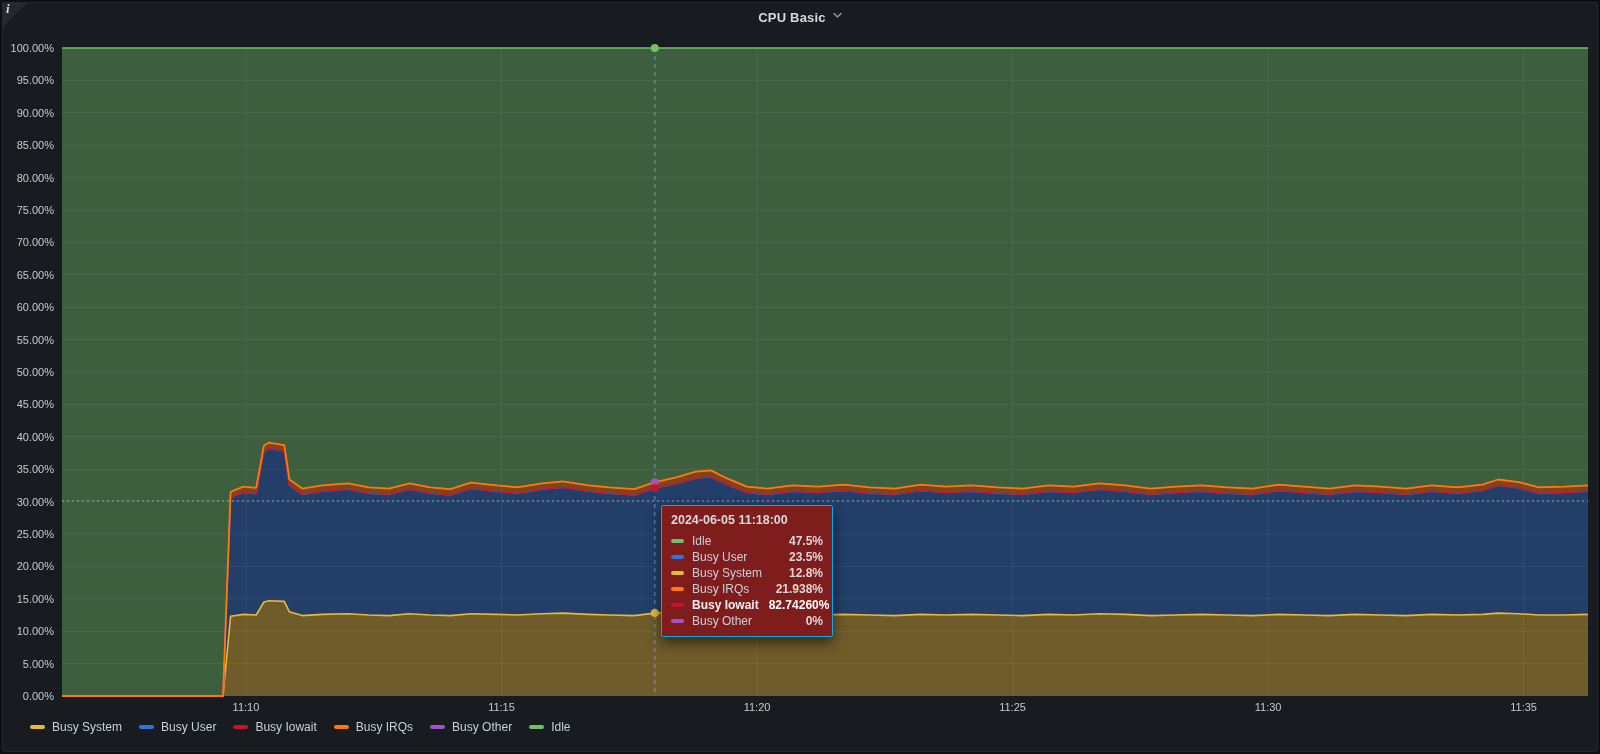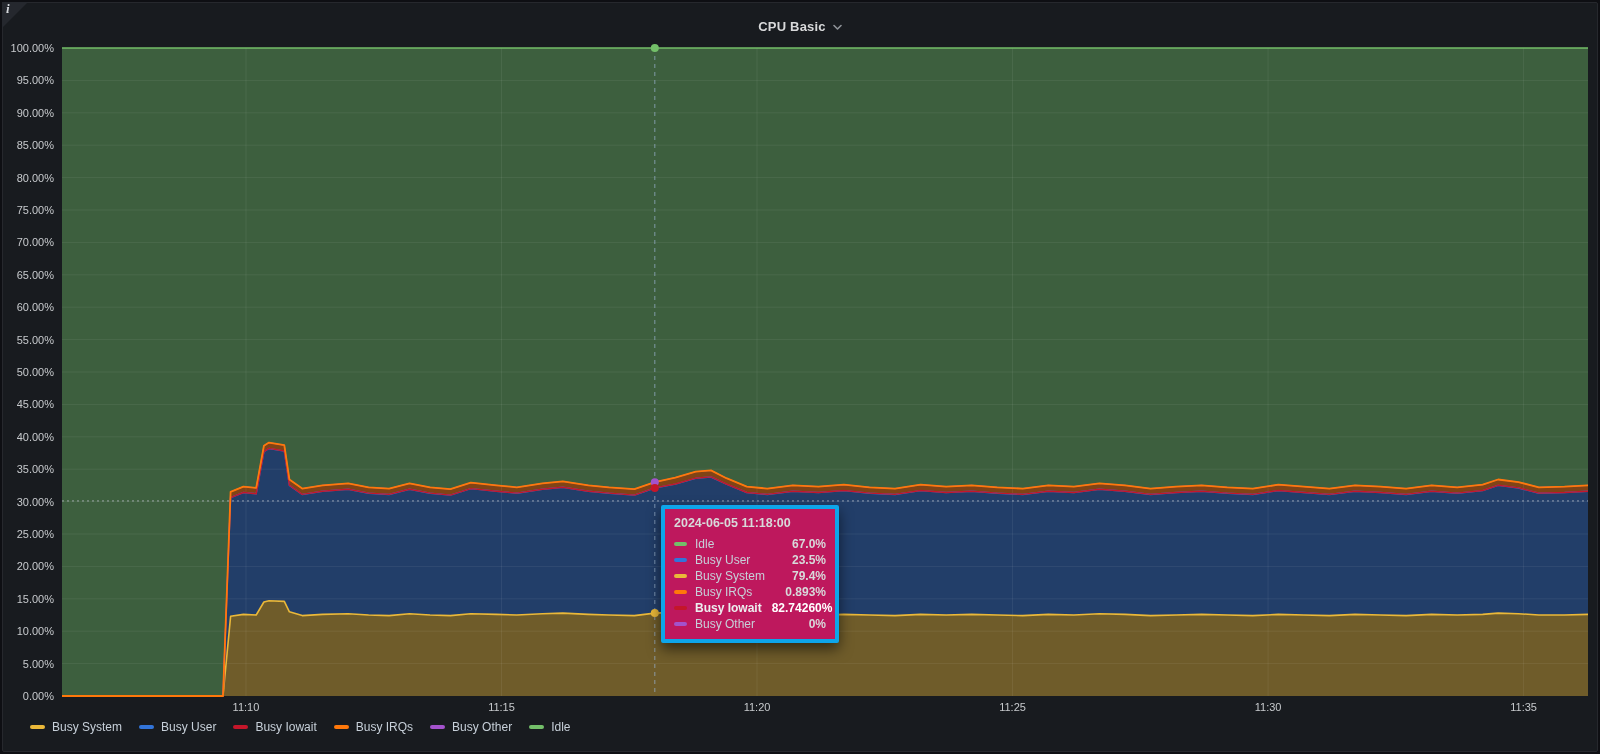--- a/index.html
+++ b/index.html
@@ -2,37 +2,37 @@
 <html><head>
 <meta charset="utf-8">
 <style>
   html,body{margin:0;padding:0;width:1600px;height:754px;overflow:hidden;background:#0e0f13;
     font-family:"Liberation Sans",sans-serif;}
   #panel{position:absolute;left:2px;top:2px;width:1594px;height:748px;background:#181b1f;
     border:1px solid #26282d;border-radius:2px;}
   #chart-svg{position:absolute;left:0;top:0;}
   
   #panel-header{position:absolute;left:0;top:0;width:1600px;height:34px;display:flex;
-    align-items:flex-end;justify-content:center;}
+    align-items:center;justify-content:center;}
   #panel-title{font-size:13px;font-weight:bold;color:#d8d9da;letter-spacing:.2px;}
   #title-chevron{width:9px;height:9px;margin-left:7px;position:relative;top:-2px;}
   #title-chevron svg{display:block;}
   
   #info-corner{position:absolute;left:2px;top:2px;width:0;height:0;
     border-top:26px solid #25282e;border-right:26px solid transparent;}
   #info-corner-i{position:absolute;left:6px;top:1px;font-family:"Liberation Serif",serif;
     font-style:italic;font-weight:bold;font-size:13px;color:#d5d8dc;}
   
   #legend{position:absolute;left:30px;top:716px;height:22px;display:flex;align-items:center;gap:17px;}
   .legend-item{display:flex;align-items:center;gap:7px;cursor:pointer;}
   .legend-swatch{width:15px;height:4px;border-radius:2px;}
   .legend-label{font-size:12px;font-weight:500;color:#c7d0d9;line-height:1;}
   
-  #tooltip{position:absolute;left:661px;top:505px;width:152px;background:#be185d;
-    border:4px solid #0ea5e9;border-radius:2px;box-shadow:0 6px 14px rgba(0,0,0,.55);
+  #tooltip{position:absolute;left:661px;top:505px;width:152px;background:#7f1d1d;
+    border:1px solid #0ea5e9;border-radius:2px;box-shadow:0 6px 14px rgba(0,0,0,.55);
     padding:7px 9px 7px 9px;z-index:5;}
   #tooltip-time{font-size:12.5px;font-weight:bold;color:#d8d9da;margin-bottom:6px;}
   .tt-row{display:flex;align-items:center;height:16px;}
   .tt-swatch{width:13px;height:4px;border-radius:2px;margin-right:8px;flex:none;}
   .tt-label{font-size:12px;color:#c7d0d9;white-space:nowrap;}
   .tt-value{font-size:12px;color:#d8d9da;font-weight:600;margin-left:auto;padding-left:10px;white-space:nowrap;}
   .tt-row.bold .tt-label{font-weight:bold;color:#eceeef;}
   .tt-row.bold .tt-value{font-weight:bold;color:#ffffff;}
   text{font-family:"Liberation Sans",sans-serif;}
 </style>
@@ -150,36 +150,36 @@
       <span class="legend-label">Idle</span>
     </div>
   </div>
 
 <div id="tooltip">
   <div id="tooltip-time">2024-06-05 11:18:00</div>
   <div id="tooltip-rows">
       <div class="tt-row">
         <span class="tt-swatch" style="background: rgb(115, 191, 105);"></span>
         <span class="tt-label">Idle</span>
-        <span class="tt-value">67.0%</span>
+        <span class="tt-value">47.5%</span>
       </div>
       <div class="tt-row">
         <span class="tt-swatch" style="background: rgb(50, 116, 217);"></span>
         <span class="tt-label">Busy User</span>
         <span class="tt-value">23.5%</span>
       </div>
       <div class="tt-row">
         <span class="tt-swatch" style="background: rgb(234, 184, 57);"></span>
         <span class="tt-label">Busy System</span>
-        <span class="tt-value">79.4%</span>
+        <span class="tt-value">12.8%</span>
       </div>
       <div class="tt-row">
         <span class="tt-swatch" style="background: rgb(255, 120, 10);"></span>
         <span class="tt-label">Busy IRQs</span>
-        <span class="tt-value">0.893%</span>
+        <span class="tt-value">21.938%</span>
       </div>
       <div class="tt-row bold">
         <span class="tt-swatch" style="background: rgb(196, 22, 42);"></span>
         <span class="tt-label">Busy Iowait</span>
         <span class="tt-value">82.74260%</span>
       </div>
       <div class="tt-row">
         <span class="tt-swatch" style="background: rgb(163, 82, 204);"></span>
         <span class="tt-label">Busy Other</span>
         <span class="tt-value">0%</span>

